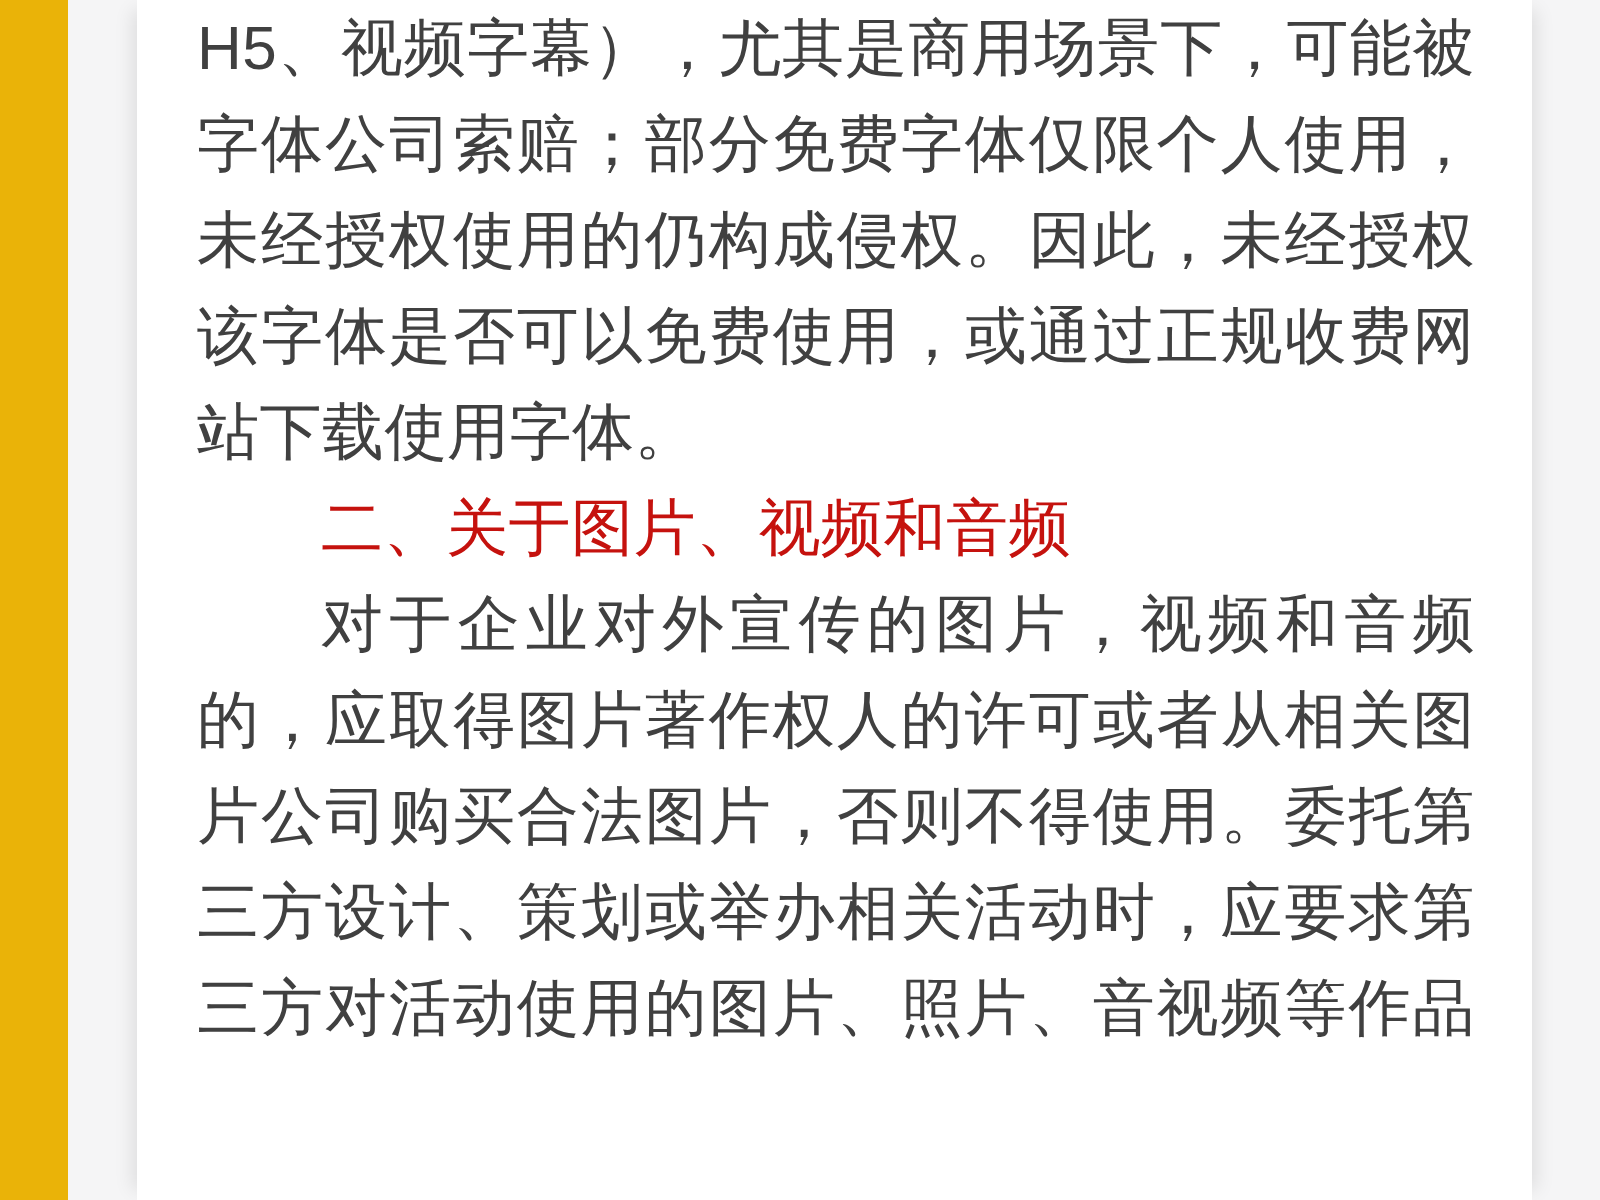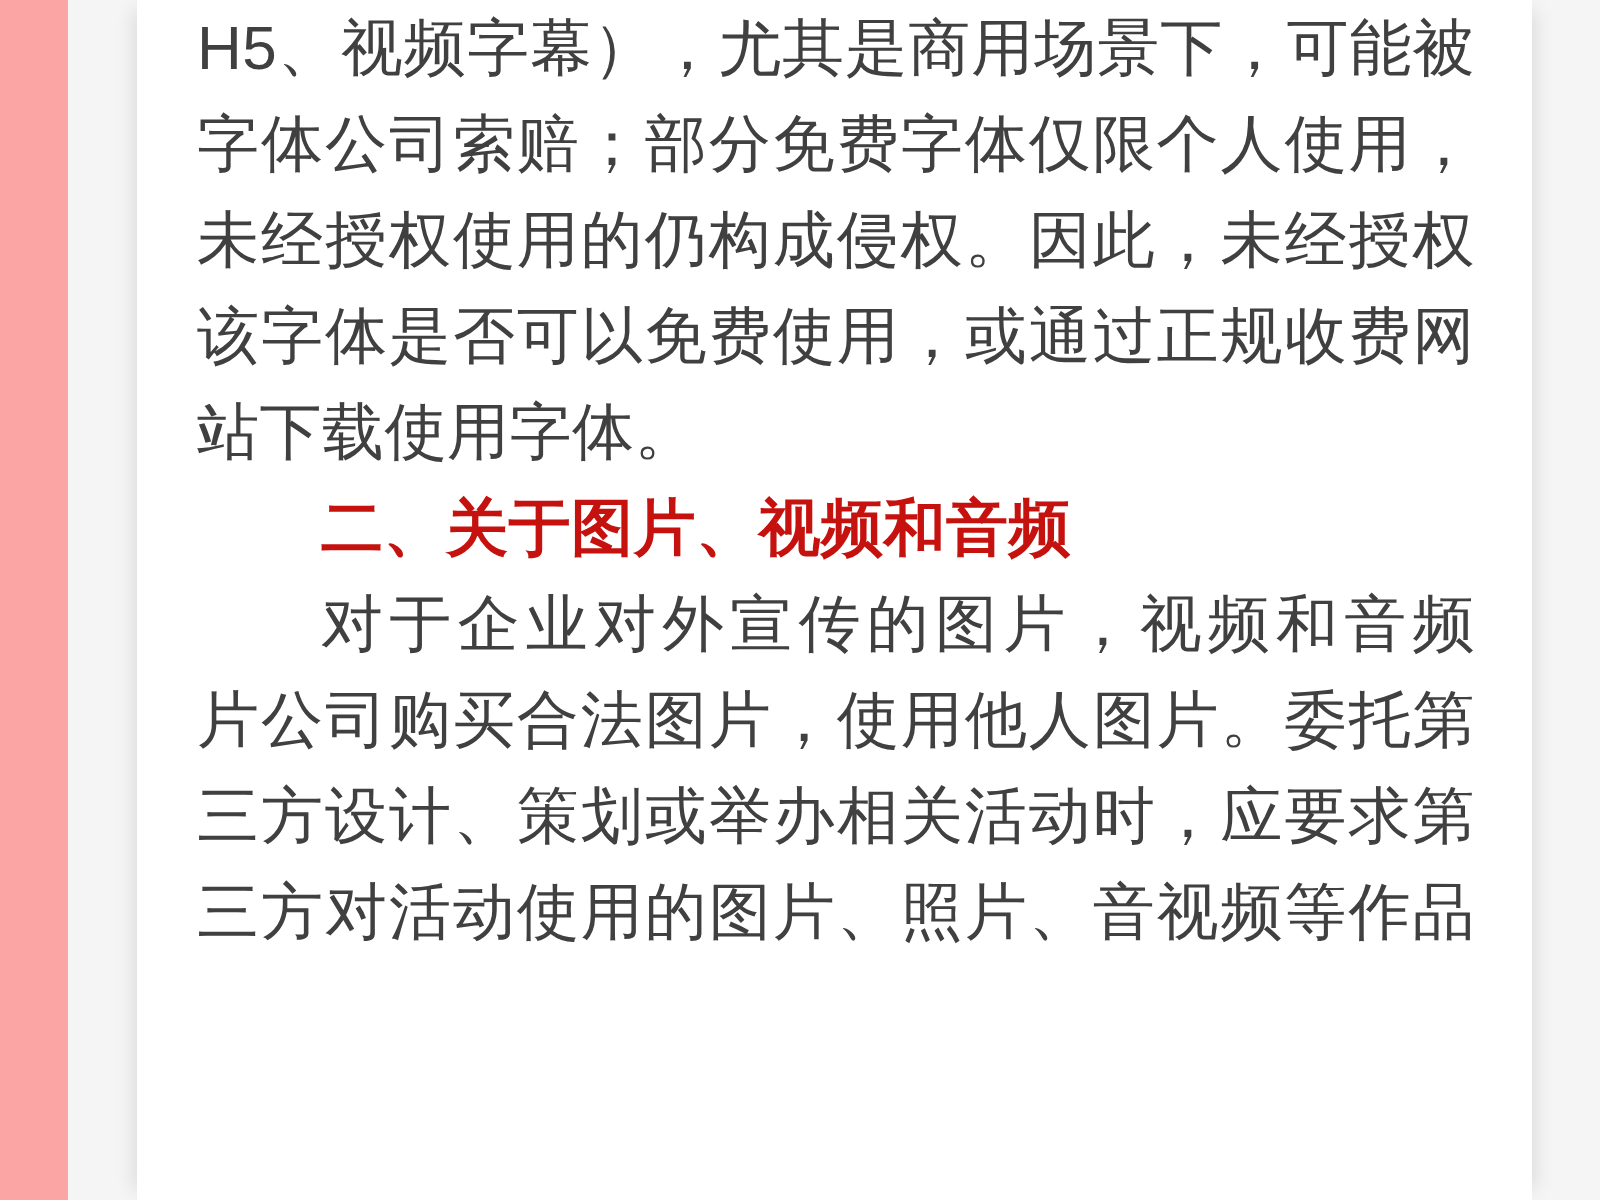--- a/index.html
+++ b/index.html
@@ -9,21 +9,21 @@
     height: 1200px;
     overflow: hidden;
     background: #ffffff;
     font-family: "Liberation Sans", sans-serif;
   }
 
   .stage {
     position: relative;
     width: 1600px;
     height: 1200px;
-    background: #fca5a5;
+    background: #eab308;
   }
 
   
   .reading-pane {
     position: absolute;
     left: 68px;
     top: 0;
     width: 1532px;
     height: 1200px;
     background: #f5f5f6;
@@ -60,21 +60,21 @@
     text-align-last: justify;
     white-space: normal;
   }
 
   .line.indent {
     text-indent: 124px;
   }
 
   .line.heading {
     color: #c5120e;
-    font-weight: bold;
+    font-weight: normal;
     text-indent: 124px;
     text-align-last: left;
   }
 </style>
 </head>
 <body>
 
 <div class="stage">
   <div class="reading-pane"></div>
 
@@ -83,19 +83,20 @@
 
       <div class="line justify">H5、视频字幕），尤其是商用场景下，可能被</div>
       <div class="line justify">字体公司索赔；部分免费字体仅限个人使用，</div>
       <div class="line justify">未经授权使用的仍构成侵权。因此，未经授权</div>
       <div class="line justify">该字体是否可以免费使用，或通过正规收费网</div>
       <div class="line">站下载使用字体。</div>
 
       <div class="line heading">二、关于图片、视频和音频</div>
 
       <div class="line justify indent">对于企业对外宣传的图片，视频和音频</div>
-      <div class="line justify">片公司购买合法图片，使用他人图片。委托第</div>
+      <div class="line justify">的，应取得图片著作权人的许可或者从相关图</div>
+      <div class="line justify">片公司购买合法图片，否则不得使用。委托第</div>
       <div class="line justify">三方设计、策划或举办相关活动时，应要求第</div>
       <div class="line justify">三方对活动使用的图片、照片、音视频等作品</div>
 
     </div>
   </div>
 </div>
 
 </body></html>

